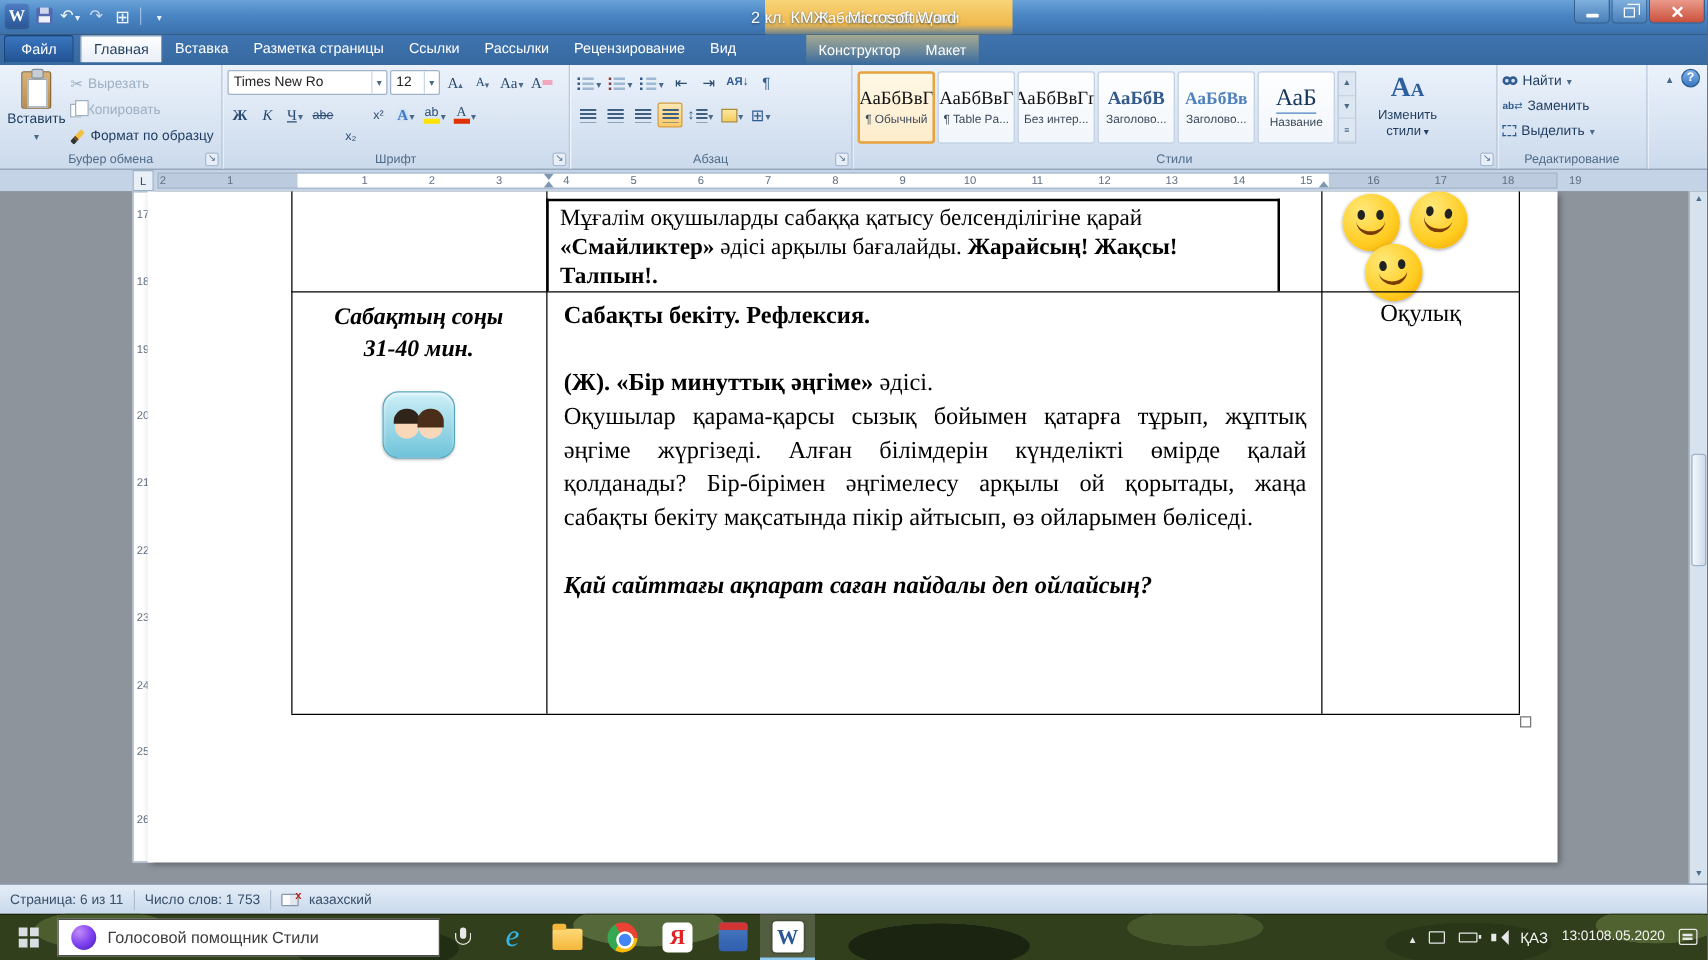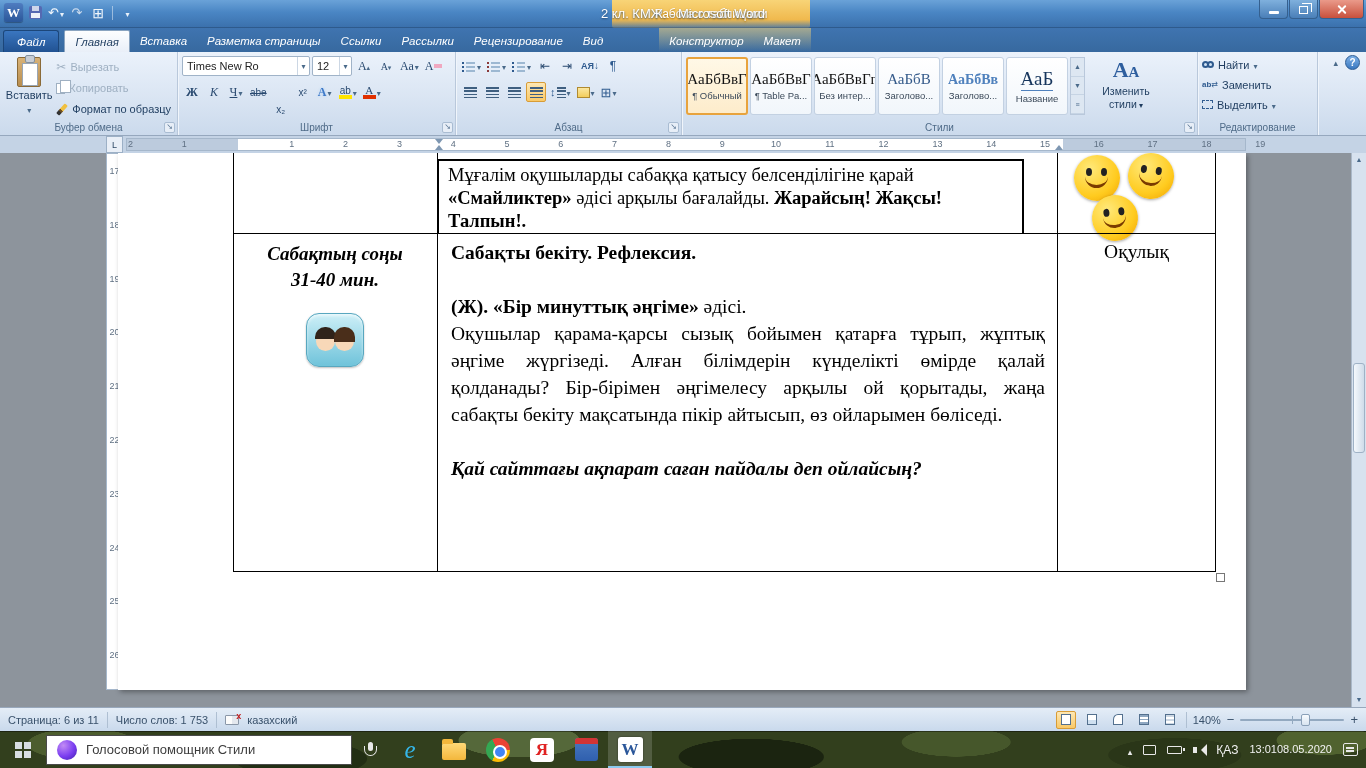--- a/index.html
+++ b/index.html
@@ -41,21 +41,21 @@
   .ic-min{width:10px;height:3px;background:#fff;margin-top:6px;border-radius:1px;}
   .ic-restore{position:relative;width:9px;height:8px;border:1px solid #fff;margin-top:2px;}
   .ic-restore::before{content:"";position:absolute;left:2px;top:-4px;width:9px;height:8px;
     border:1px solid #fff;border-left:none;border-bottom:none;}
   .ic-x{position:relative;width:11px;height:11px;}
   .ic-x::before,.ic-x::after{content:"";position:absolute;left:5px;top:0;width:2px;height:11px;background:#fff;border-radius:1px;}
   .ic-x::before{transform:rotate(45deg);} .ic-x::after{transform:rotate(-45deg);}
 
   
   .tabrow{position:absolute;top:28px;left:0;right:0;height:24px;
-    background:linear-gradient(180deg,#3f74b0,#37699f);display:flex;align-items:flex-end;padding-left:3px;font-style:italic;}
+    background:linear-gradient(180deg,#3f74b0,#37699f);display:flex;align-items:flex-start;padding-left:3px;}
   .tab{height:22px;padding:0 10px;display:flex;align-items:center;font-size:11.5px;color:#fff;}
   .tab.file{background:linear-gradient(#3a76c0,#215292);border:1px solid #1c4679;border-bottom:none;
     border-radius:3px 3px 0 0;margin-right:5px;padding:0 13px;}
   .tab.active{background:linear-gradient(#fdfeff,#e9eff8);color:#1e3c5f;
     border:1px solid #8aa4c0;border-bottom:none;border-radius:2px 2px 0 0;}
   .ctxwrap{display:flex;margin-left:46px;height:24px;align-items:flex-end;
     background:linear-gradient(180deg,rgba(248,212,119,.55),rgba(248,212,119,0));}
 
   
   .ribbon{position:absolute;top:52px;left:0;right:0;height:84px;
@@ -126,21 +126,21 @@
 
   
   .g-sty{width:516px;display:flex;align-items:flex-start;}
   .chips{display:flex;gap:2px;padding-top:2px;}
   .chip{width:62px;height:58px;border:1px solid #c3d1e2;border-radius:3px;
     background:linear-gradient(#ffffff,#f1f6fb);display:flex;flex-direction:column;
     align-items:center;justify-content:center;gap:2px;overflow:hidden;}
   .chip.sel{border:2px solid #e8a33d;background:linear-gradient(#fff8e6,#fdeccb);}
   .chip .pv{font-family:"Liberation Serif",serif;font-size:15px;color:#121212;white-space:nowrap;}
   .chip .nm{font-size:9.5px;color:#3c4a5a;white-space:nowrap;}
-  .chip.h1 .pv{color:#345a8a;font-weight:normal;}
+  .chip.h1 .pv{color:#345a8a;font-weight:bold;}
   .chip.h2 .pv{color:#4f81bd;font-weight:bold;font-size:14px;}
   .chip.ttl .pv{color:#17365d;font-size:19px;border-bottom:1px solid #4f81bd;}
   .chipscroll{width:15px;height:58px;margin:2px 0 0 2px;border:1px solid #b9c8db;background:#dde7f2;
     display:flex;flex-direction:column;}
   .chipscroll span{flex:1;display:flex;align-items:center;justify-content:center;font-size:7px;color:#4a6a8a;border-bottom:1px solid #c6d4e4;}
   .chgst{width:70px;display:flex;flex-direction:column;align-items:center;margin-left:6px;padding-top:2px;
     font-size:10.5px;color:#1e3c5f;line-height:13px;}
   .chgst .aa{font-family:"Liberation Serif",serif;color:#2e5e9e;font-weight:bold;font-size:22px;line-height:26px;}
   .chgst .aa::before{content:"А";} .chgst .aa::after{content:"А";font-size:15px;}
   .chgst .l2::after{content:" ▾";font-size:8px;}
@@ -677,45 +677,20 @@
     </div>
   </div>
 
   <div class="statusbar">
     <span>Страница: 6 из 11</span>
     <span class="ssep"></span>
     <span>Число слов: 1 753</span>
     <span class="ssep"></span>
     <span class="book"></span>
     <span>казахский</span>
-    <div class="sright">
-      <div class="vb active">
-          <i></i>
-        </div>
-      <div class="vb v2">
-          <i></i>
-        </div>
-      <div class="vb v3">
-          <i></i>
-        </div>
-      <div class="vb v4">
-          <i></i>
-        </div>
-      <div class="vb v5">
-          <i></i>
-        </div>
-      <span class="ssep"></span>
-      <span>140%</span>
-      <span class="zpm">−</span>
-      <div class="ztrack">
-        <div class="ztick"></div>
-        <div class="zthumb"></div>
-      </div>
-      <span class="zpm">+</span>
-    </div>
   </div>
 
   <div class="taskbar">
     <div class="start">
       <span class="winflag">
           <i></i>
           <i></i>
           <i></i>
           <i></i>
         </span>

